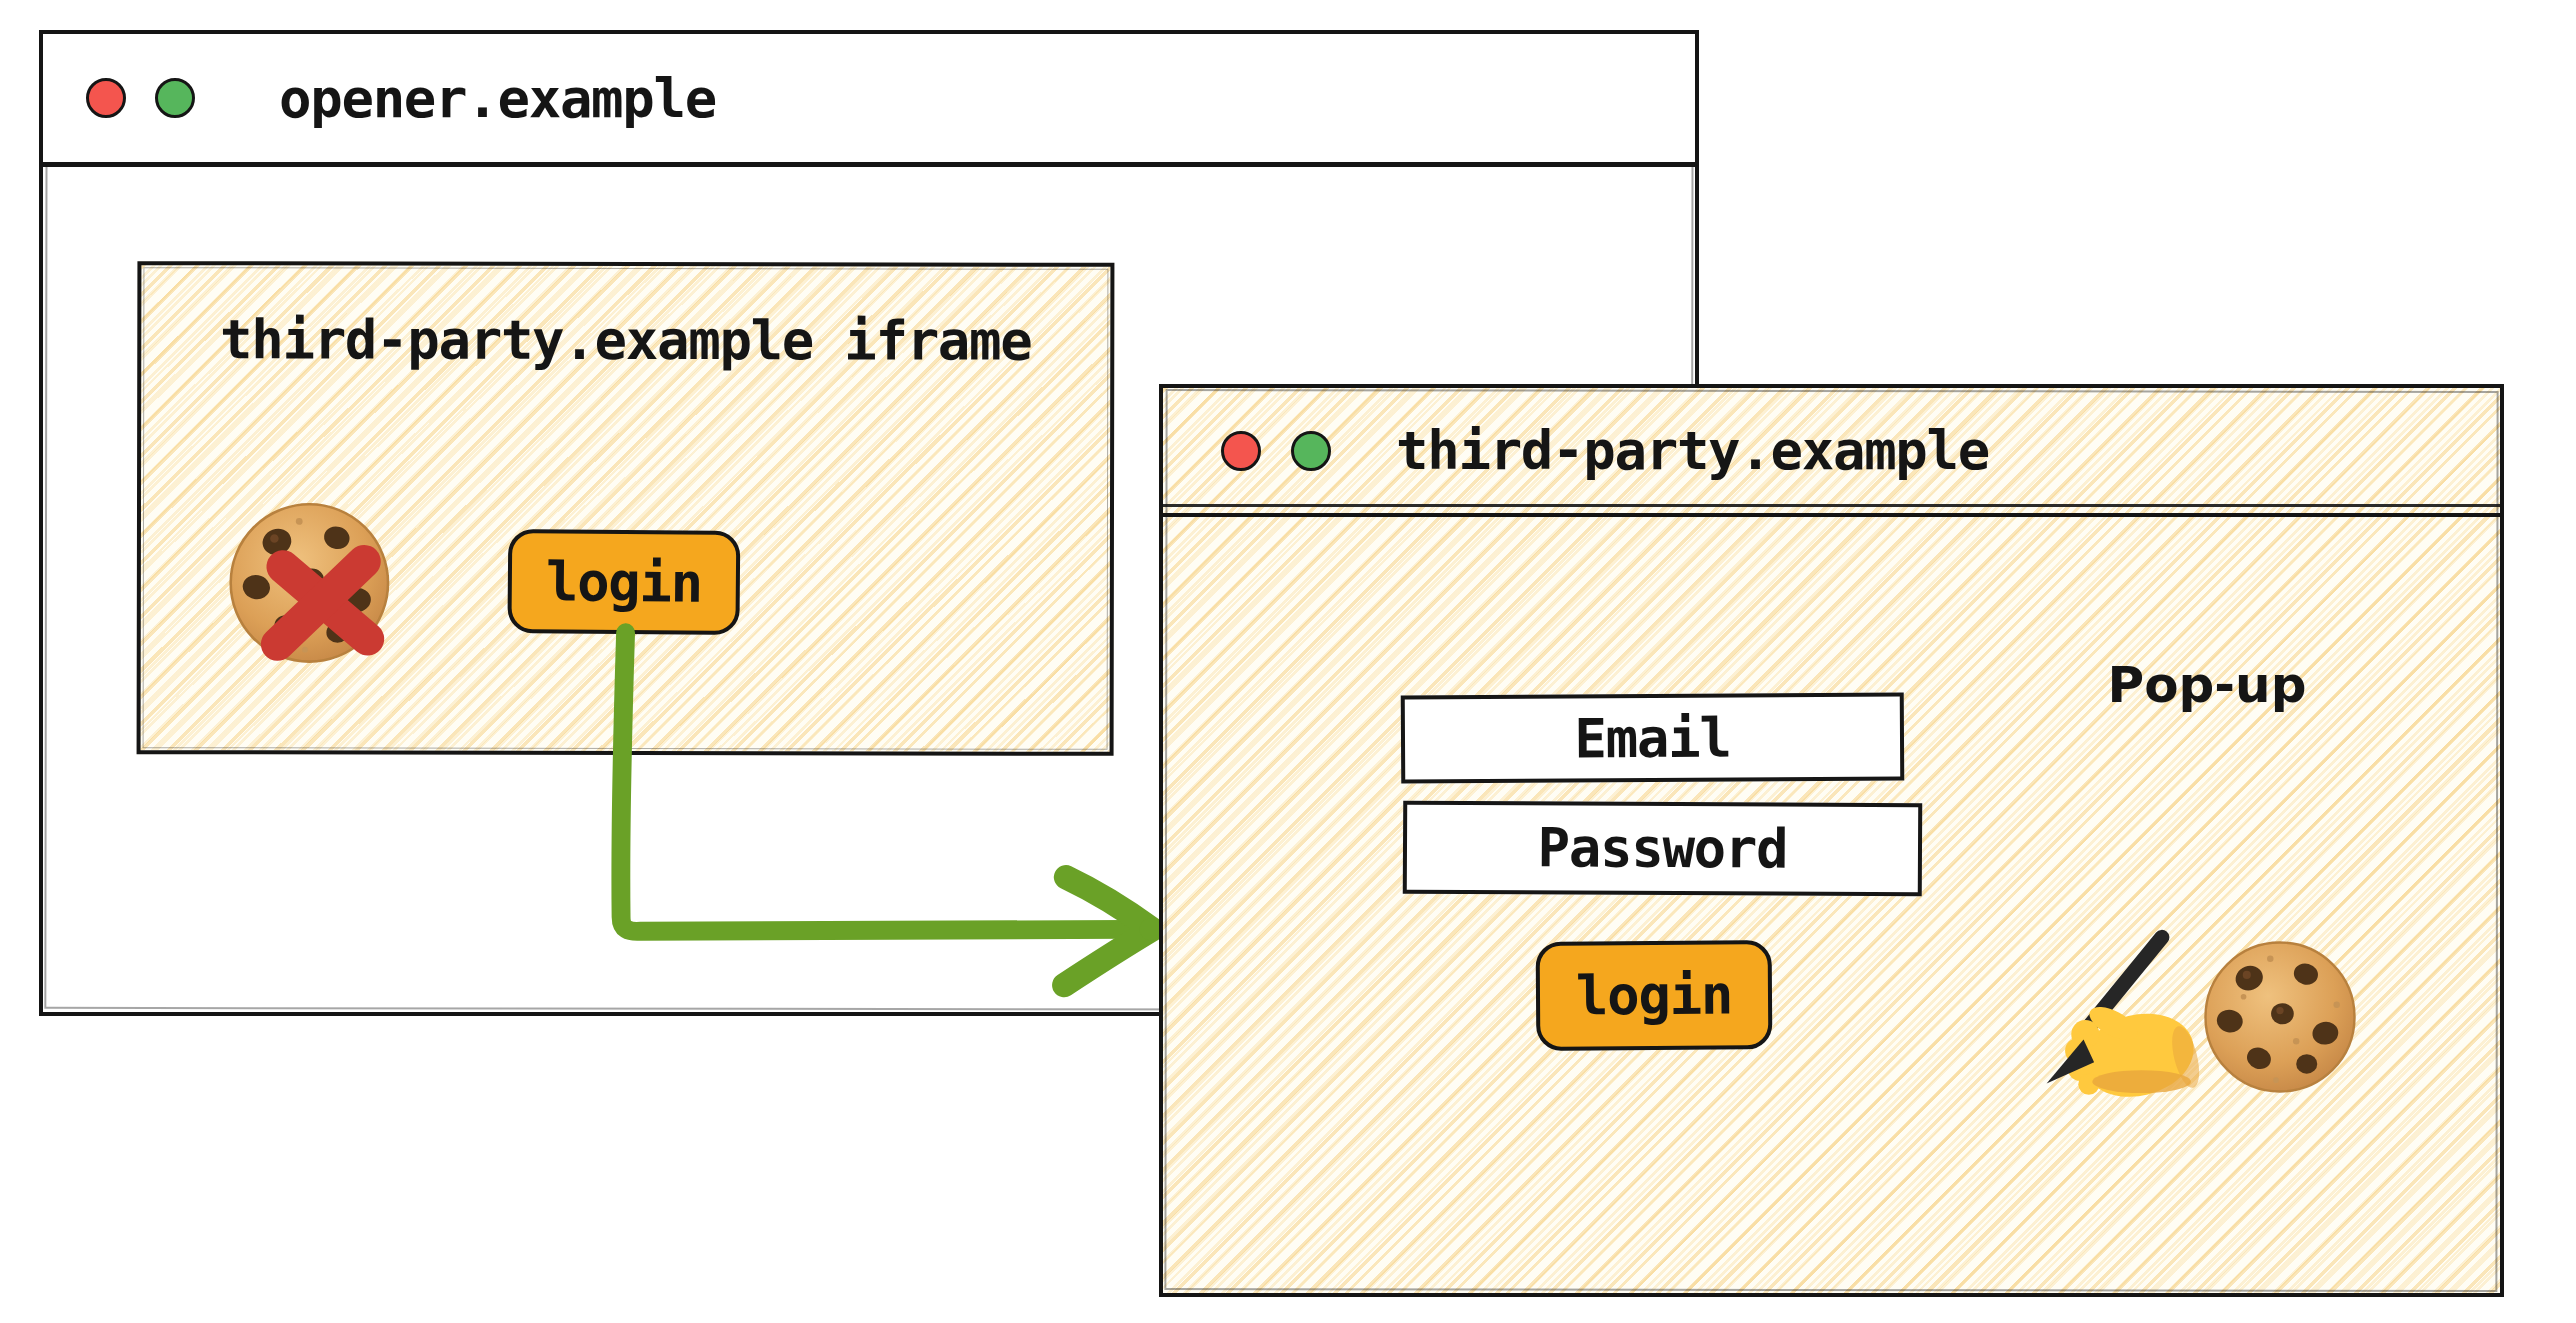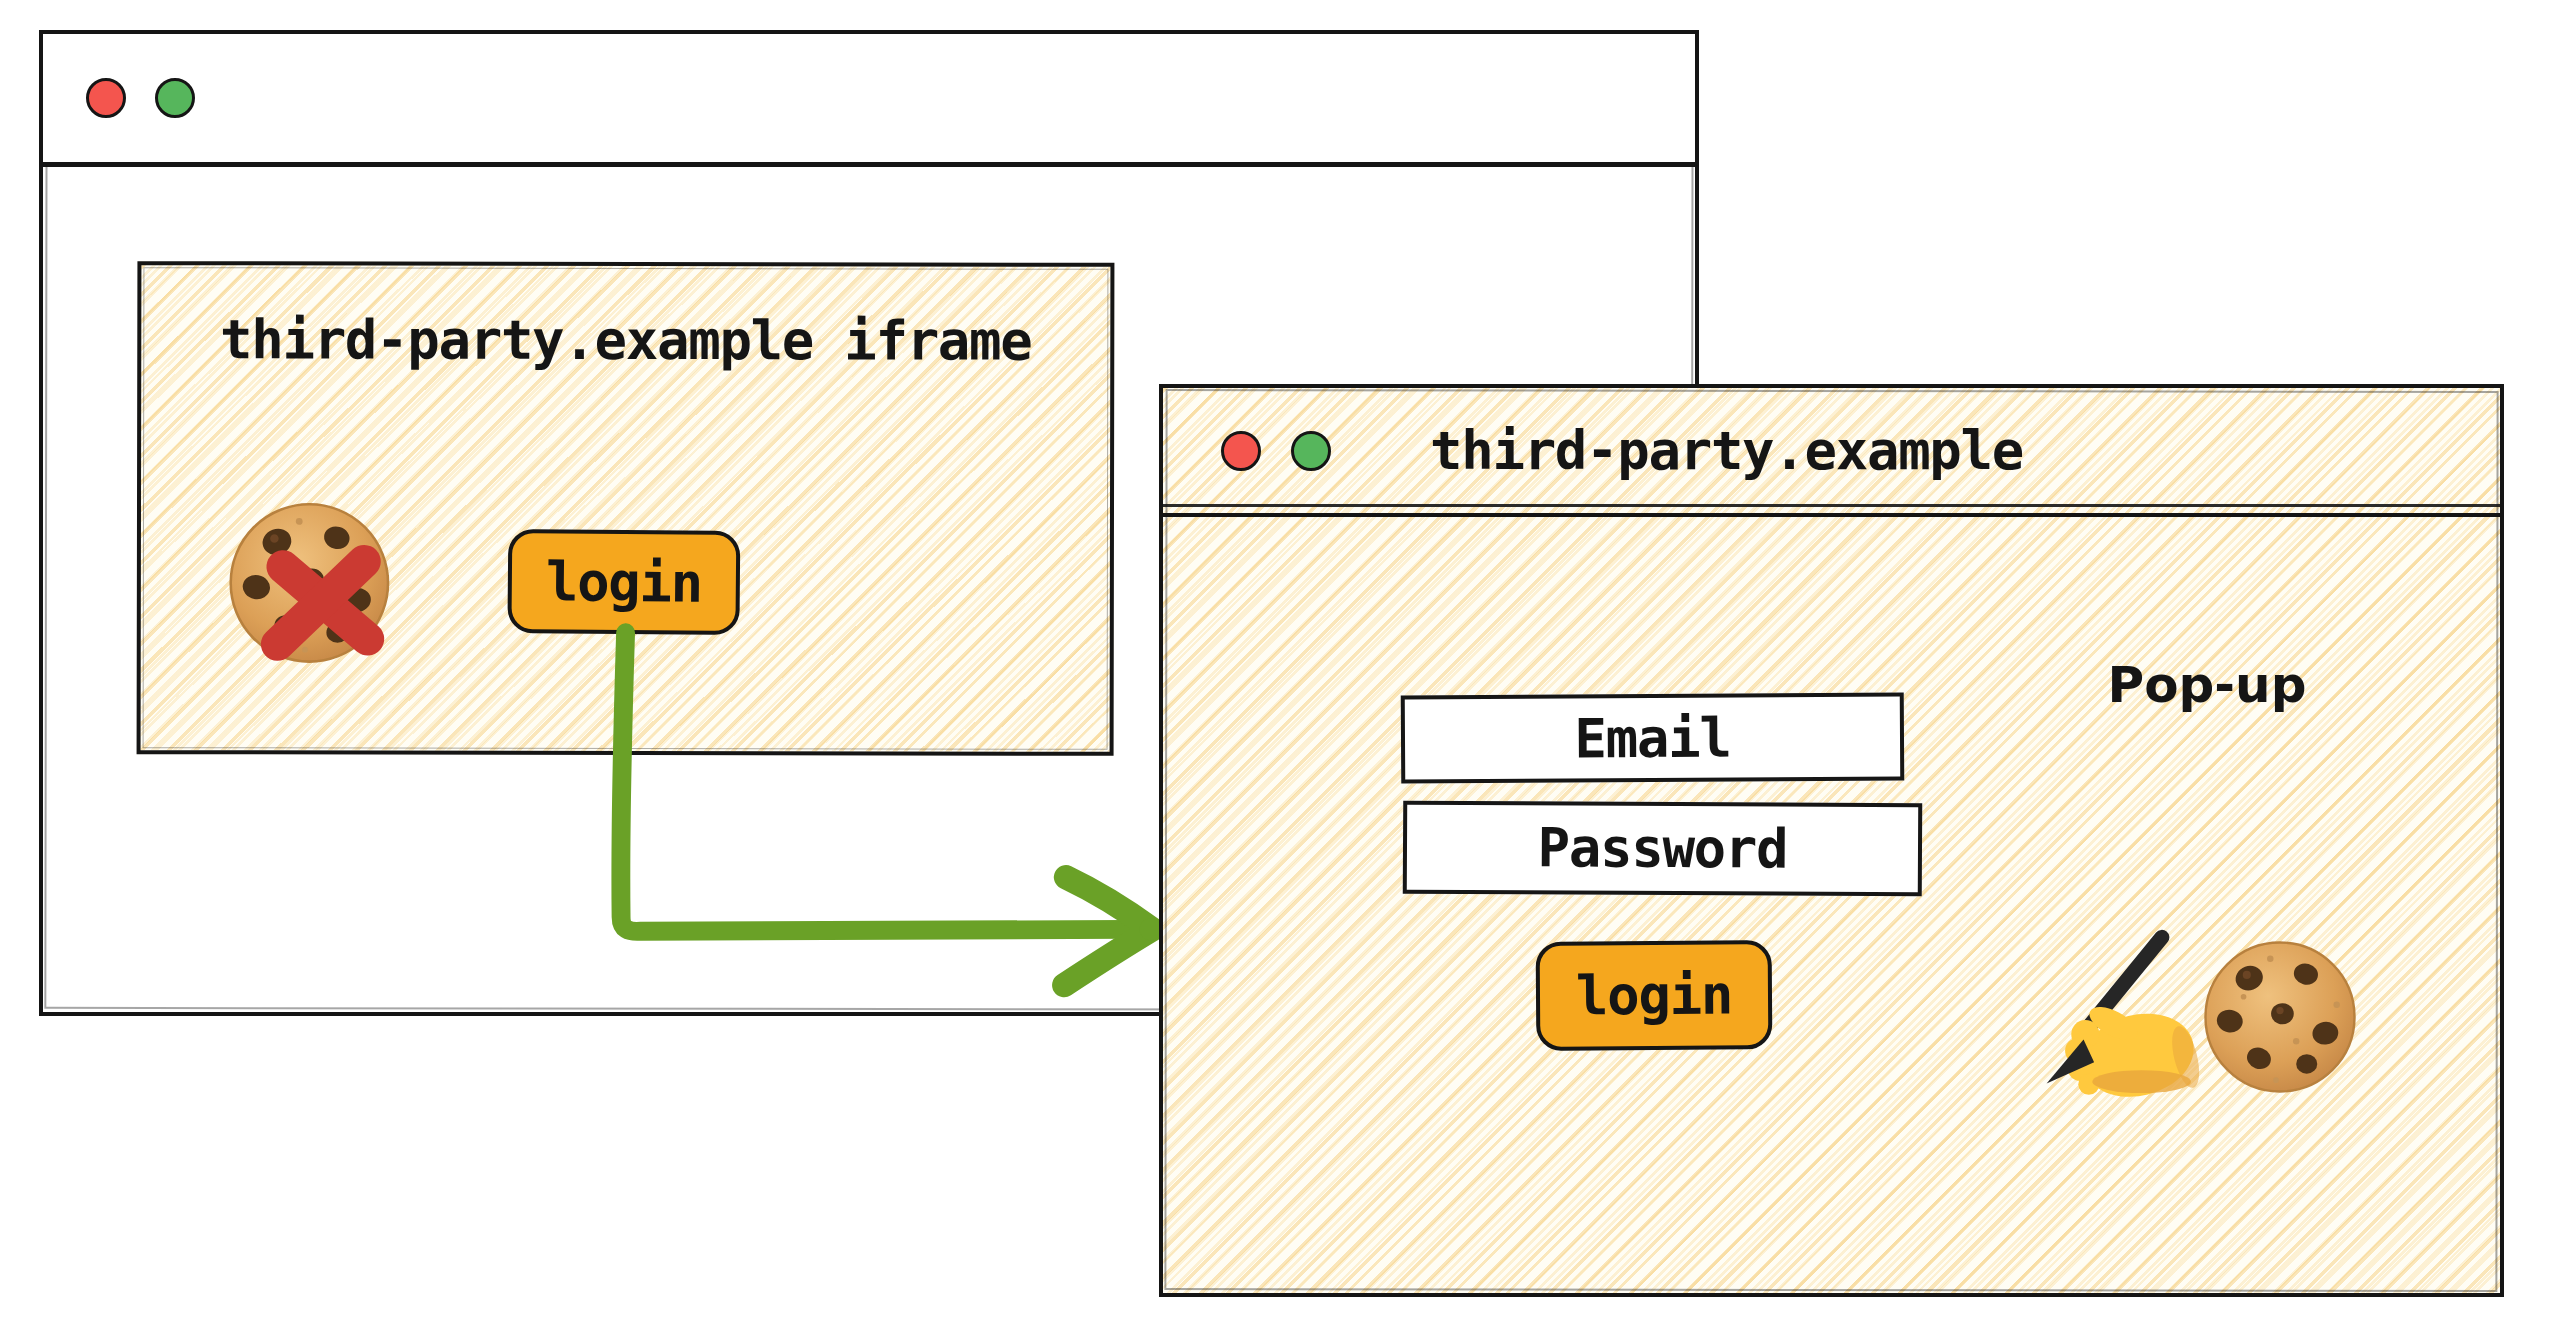--- a/index.html
+++ b/index.html
@@ -31,21 +31,21 @@
     border: 3.6px solid #151515; flex: 0 0 auto;
   }
   .light.red   { background: #F4554E; }
   .light.green { background: #56B65C; }
   .opener .light + .light { margin-left: 29px; }
   .popup  .light + .light { margin-left: 30px; }
   .win-title {
     font-weight: bold; font-size: 54px; letter-spacing: -1.3px; white-space: nowrap;
   }
   .opener .win-title { margin-left: 84px; }
-  .popup  .win-title { margin-left: 99px; }
+  .popup  .win-title { margin-left: 65px; }
 
   .iframe-box {
     position: absolute; left: 94px; top: 228px; width: 977px; height: 493px;
     border: 4.5px solid #151515; transform: rotate(.1deg);
   }
   .iframe-box::before {
     content: ""; position: absolute; inset: 1.8px;
     border: 1.8px solid rgba(21,21,21,.35); pointer-events: none;
   }
   .iframe-label {
@@ -110,20 +110,21 @@
         <circle cx="120" cy="130" r="4" fill="#C79455"></circle>
         <circle cx="95" cy="178" r="3.5" fill="#C79455"></circle>
       </g>
     </defs>
   </svg>
 
   <div class="window opener">
     <div class="titlebar">
       <div class="light red"></div>
       <div class="light green"></div>
+      <div class="win-title">opener.example</div>
     </div>
 
     <div class="iframe-box hatch">
       <div class="iframe-label">third-party.example iframe</div>
 
       <svg class="art cookie-iframe" viewBox="0 0 200 200">
         <use href="#cookie-shape"></use>
       </svg>
 
       <svg class="art cross-iframe" viewBox="0 0 210 210">

